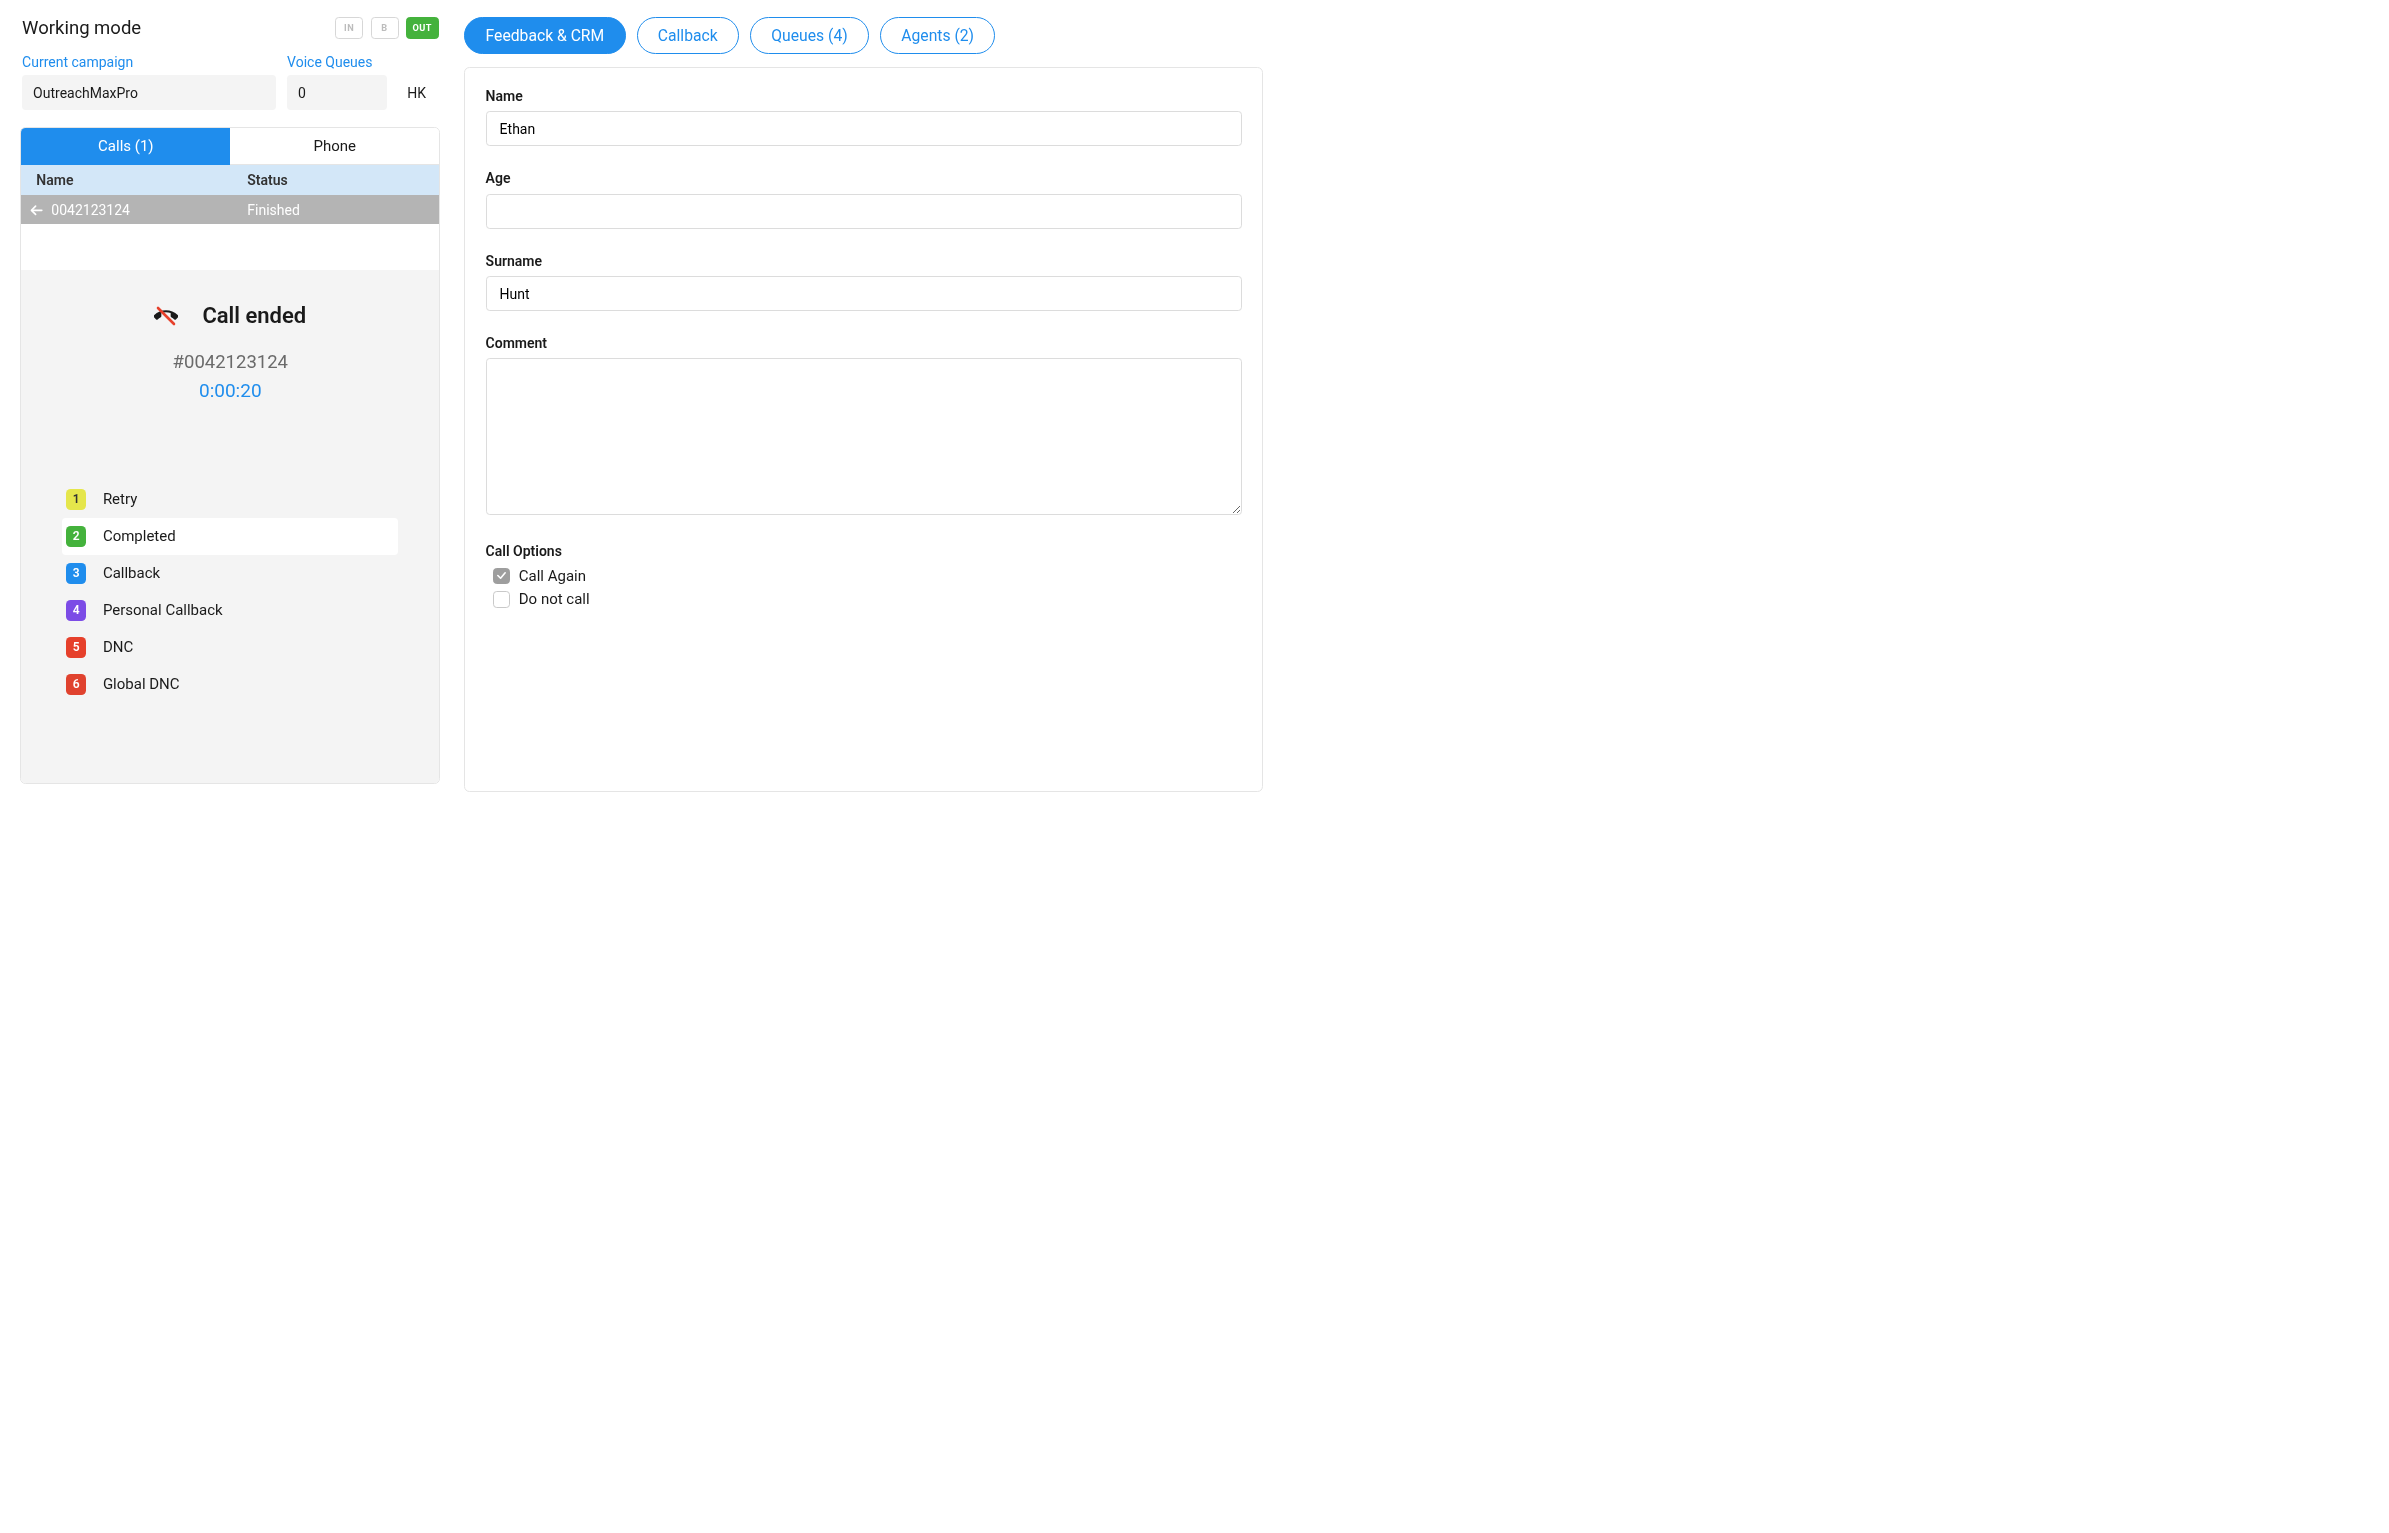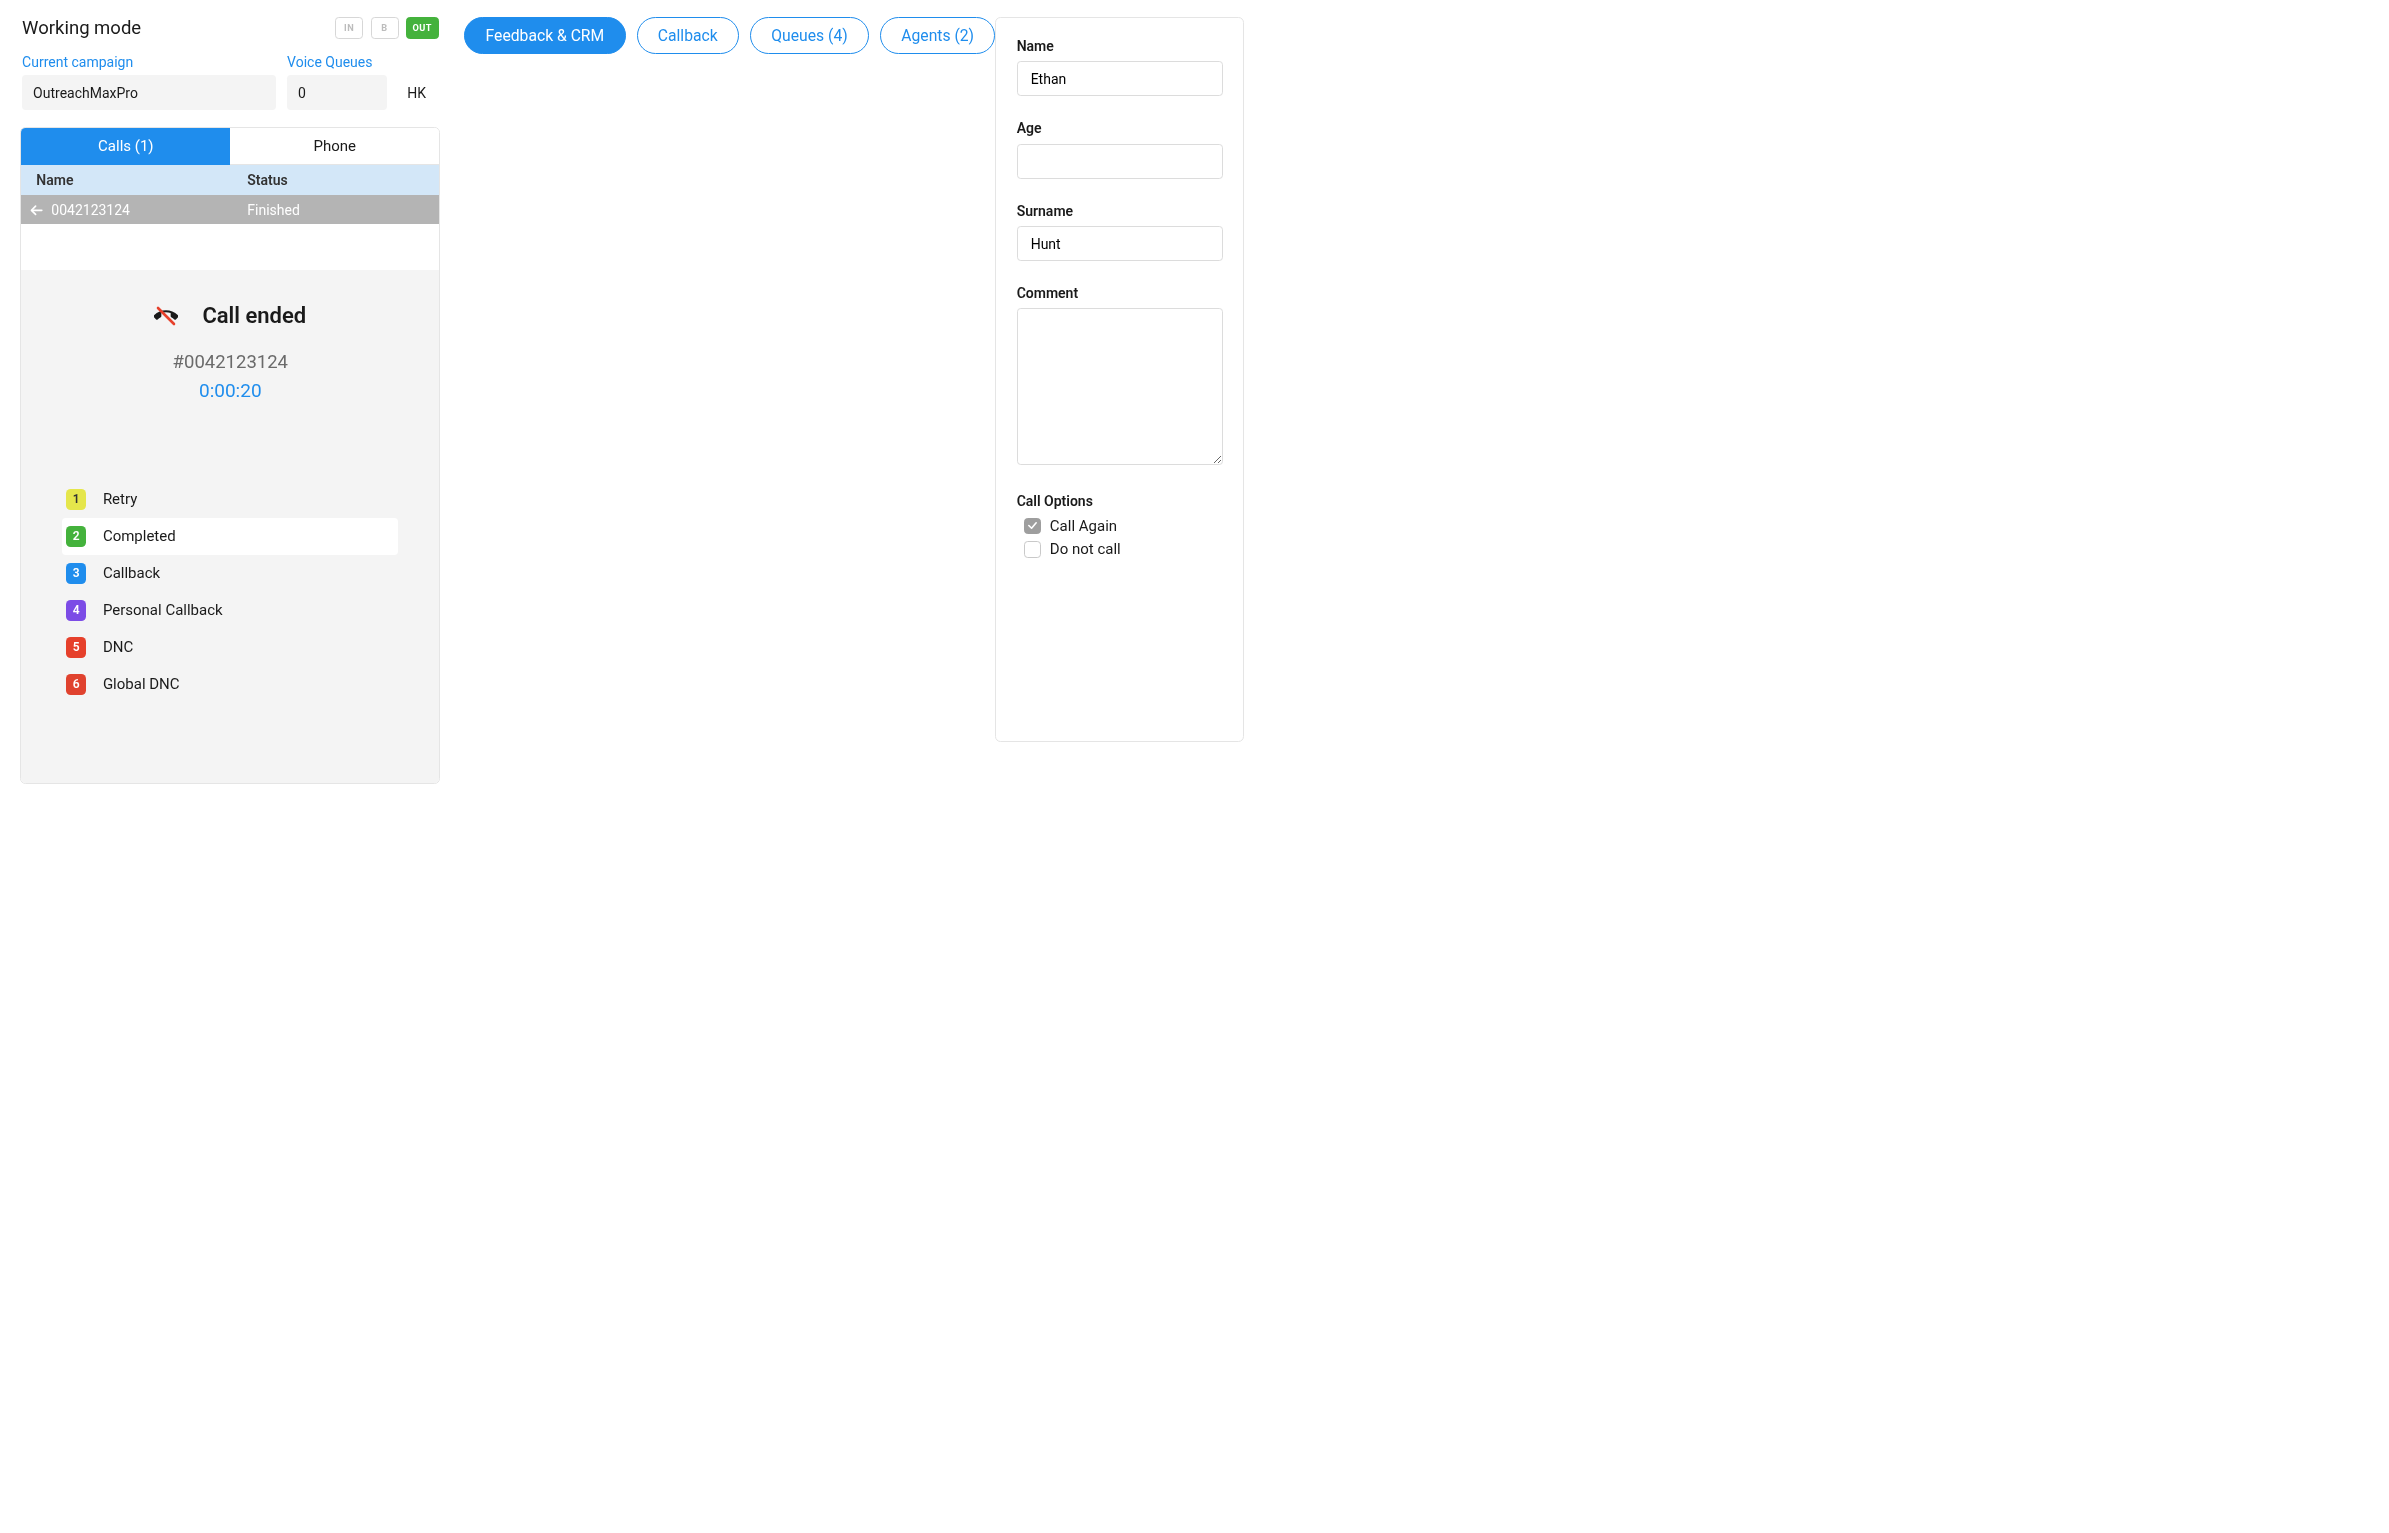--- a/index.html
+++ b/index.html
@@ -27,21 +27,21 @@
     background:#fff;
     padding:16.6px 20.3px;
   }
   .layout{
     display:flex;
     gap:24px;
     align-items:flex-start;
     max-width:1243px;
   }
   .left-col{width:420px;flex:none;}
-  .right-col{flex:1;min-width:0;display:flex;flex-direction:row;}
+  .right-col{flex:1;min-width:0;display:flex;flex-direction:column;gap:13px;}
 
   
   .working-row{display:flex;align-items:center;justify-content:space-between;margin-bottom:15px;padding:0 1.8px;}
   .working-title{font-size:18.5px;font-weight:400;}
   .mode-btns{display:flex;gap:7.4px;}
   .mode-btn{
     height:22px;min-width:28px;padding:0 5.5px;
     border:0.9px solid #d7d7d7;border-radius:3.7px;background:#fff;
     font-size:9.2px;font-weight:700;color:#bcbcbc;
     display:flex;align-items:center;justify-content:center;letter-spacing:0.5px;

